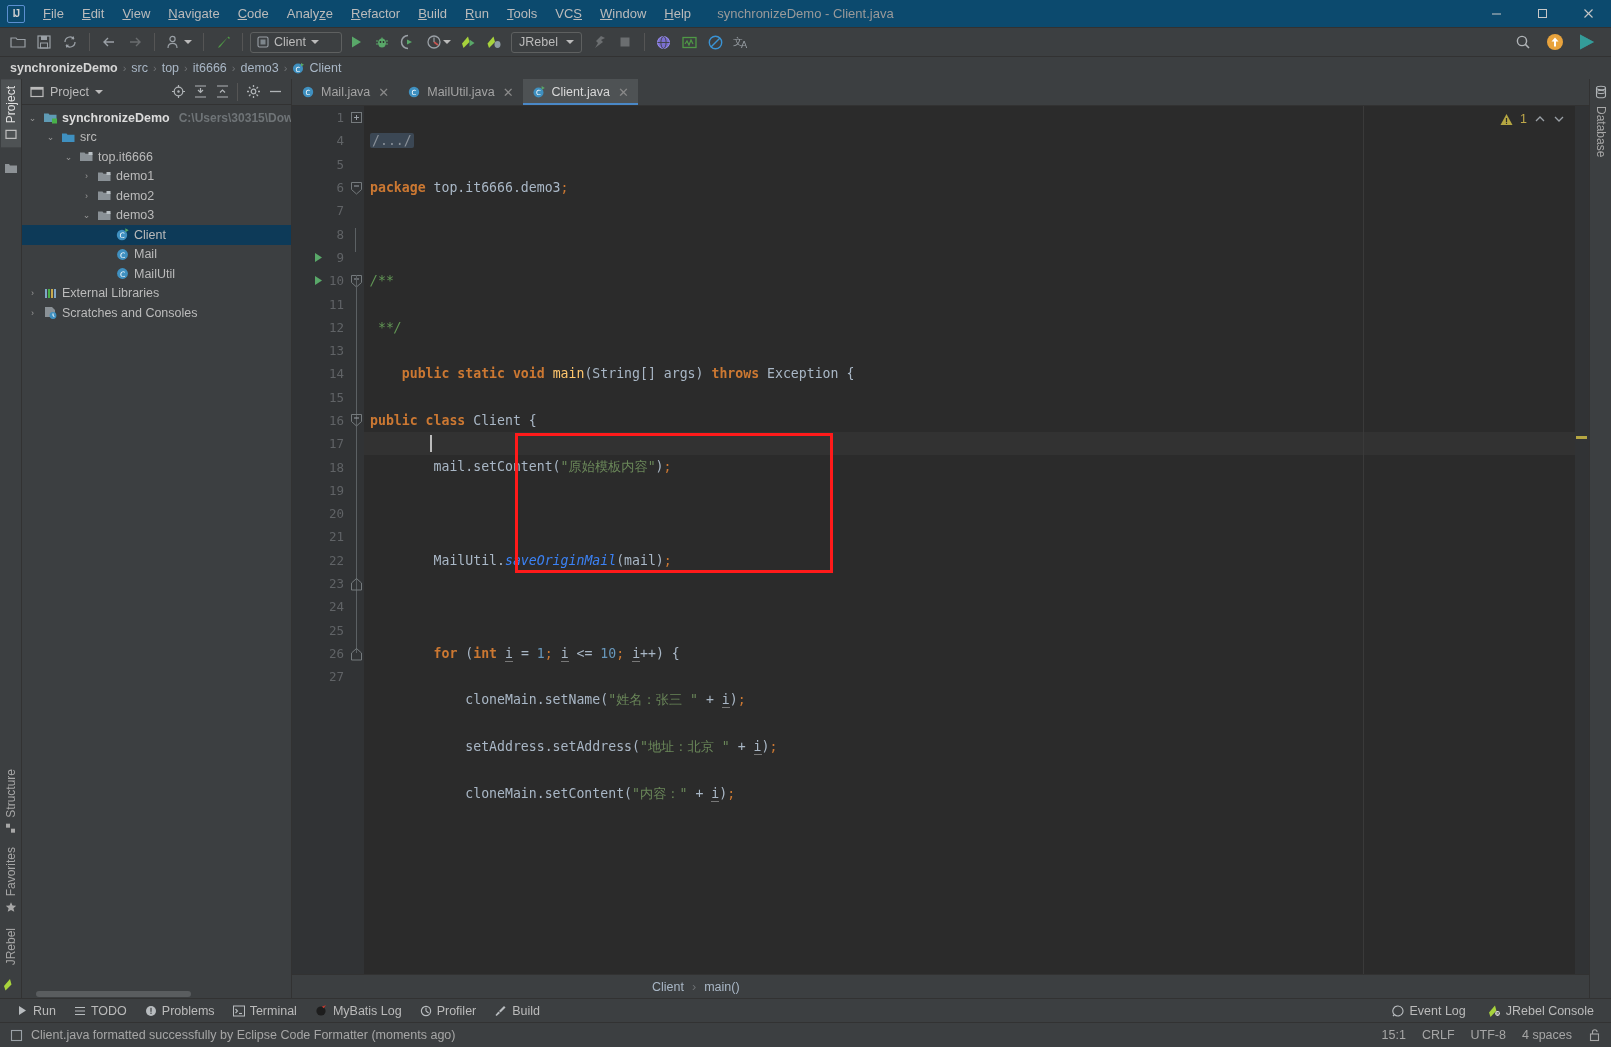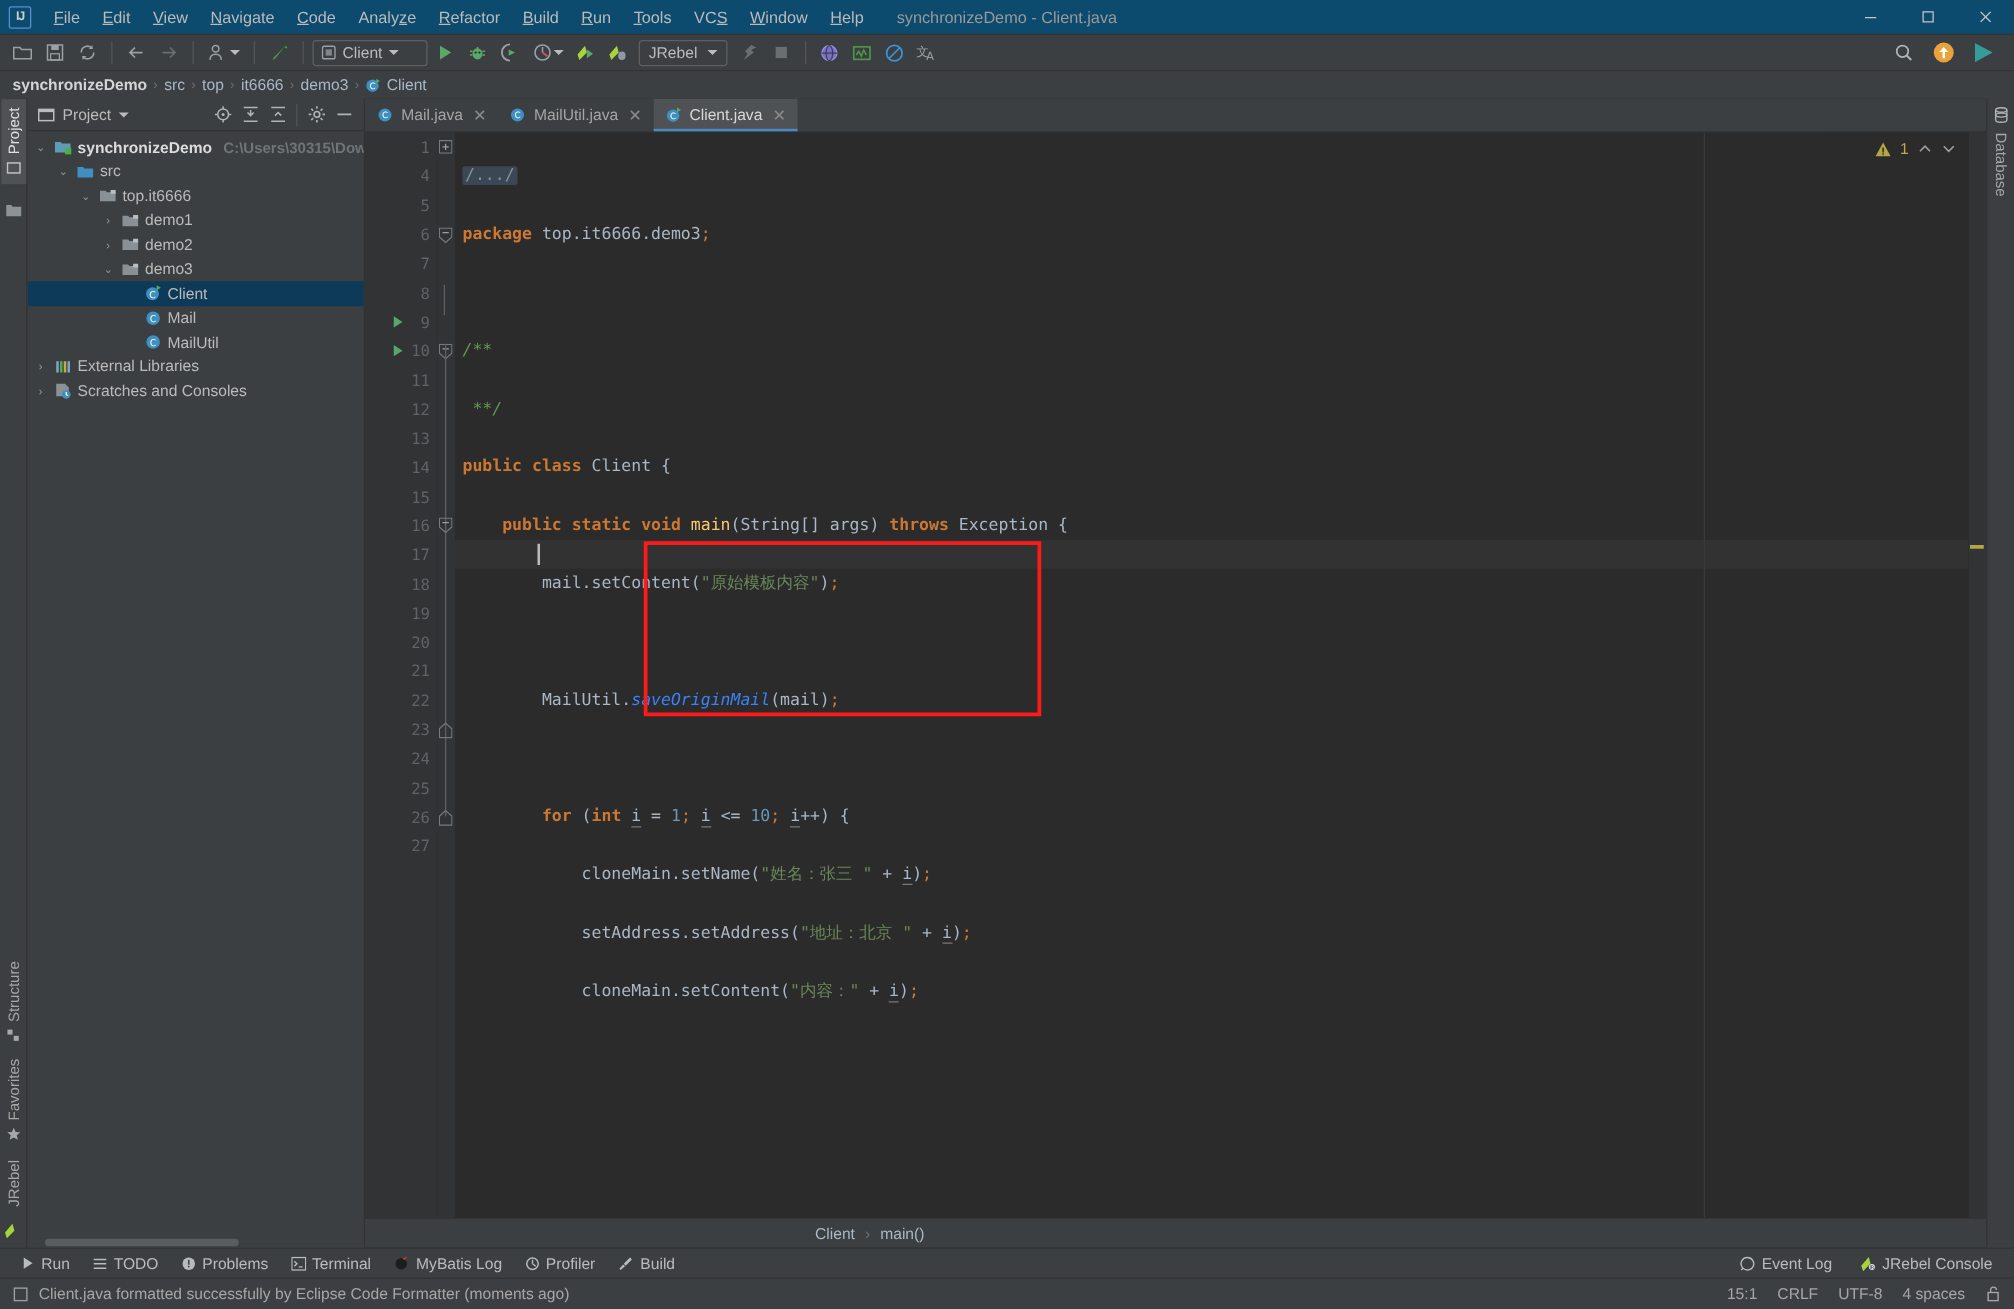--- a/index.html
+++ b/index.html
@@ -761,22 +761,22 @@
           <div class="text-caret" style="top:329px; left:66px;"></div>
 
           <div style="position:absolute;top:0;bottom:0;left:999px;width:1px;background:#3a3a3a;z-index:1;"></div>
 
           <div class="code">
 <div class="ln"><span class="fold-placeholder">/.../</span></div>
 <div class="ln"><span class="kw">package </span><span class="punct">top.it6666.demo3</span><span class="semi">;</span></div>
 <div class="ln"></div>
 <div class="ln"><span class="cmt">/**</span></div>
 <div class="ln"><span class="cmt"> **/</span></div>
+<div class="ln"><span class="kw">    public static void </span><span class="mth">main</span><span class="punct">(String[] args) </span><span class="kw">throws </span><span class="punct">Exception {</span></div>
 <div class="ln"><span class="kw">public class </span><span class="punct">Client</span><span class="punct"> {</span></div>
-<div class="ln"><span class="kw">    public static void </span><span class="mth">main</span><span class="punct">(String[] args) </span><span class="kw">throws </span><span class="punct">Exception {</span></div>
 <div class="ln"><span class="punct">        mail.setContent(</span><span class="str">"原始模板内容"</span><span class="punct">)</span><span class="semi">;</span></div>
 <div class="ln"></div>
 <div class="ln"><span class="punct">        MailUtil.</span><span class="mthi">saveOriginMail</span><span class="punct">(mail)</span><span class="semi">;</span></div>
 <div class="ln"></div>
 <div class="ln"><span class="kw">        for </span><span class="punct">(</span><span class="kw">int </span><span class="var-u">i</span><span class="punct"> = </span><span class="num">1</span><span class="semi">;</span><span class="punct"> </span><span class="var-u">i</span><span class="punct"> &lt;= </span><span class="num">10</span><span class="semi">;</span><span class="punct"> </span><span class="var-u">i</span><span class="punct">++) {</span></div>
 <div class="ln"><span class="punct">            cloneMain.setName(</span><span class="str">"姓名：张三 "</span><span class="punct"> + </span><span class="var-u">i</span><span class="punct">)</span><span class="semi">;</span></div>
 <div class="ln"><span class="punct">            setAddress.setAddress(</span><span class="str">"地址：北京 "</span><span class="punct"> + </span><span class="var-u">i</span><span class="punct">)</span><span class="semi">;</span></div>
 <div class="ln"><span class="punct">            cloneMain.setContent(</span><span class="str">"内容："</span><span class="punct"> + </span><span class="var-u">i</span><span class="punct">)</span><span class="semi">;</span></div>
 <div class="ln"></div>
 

